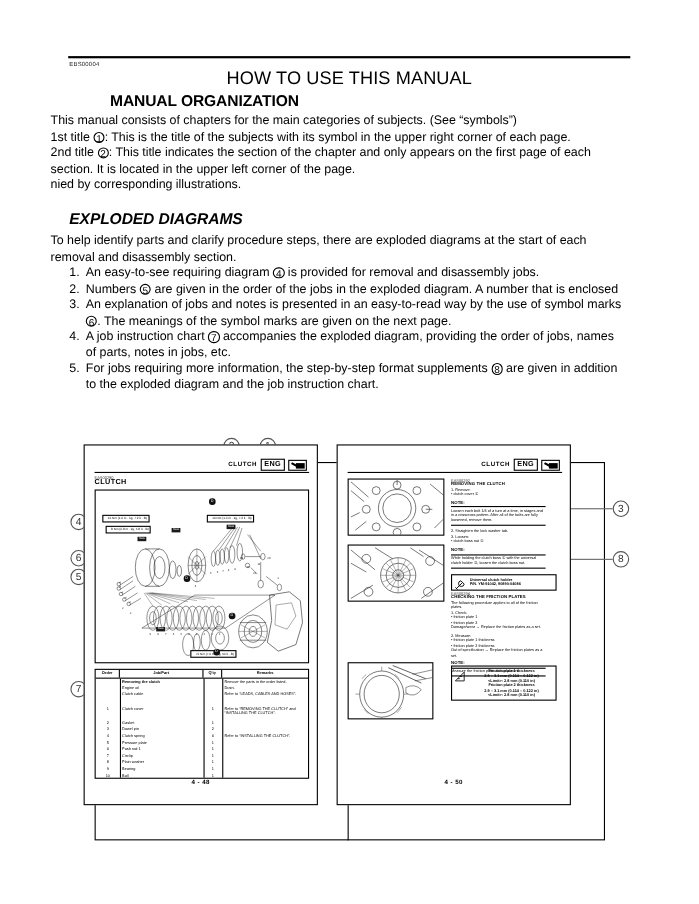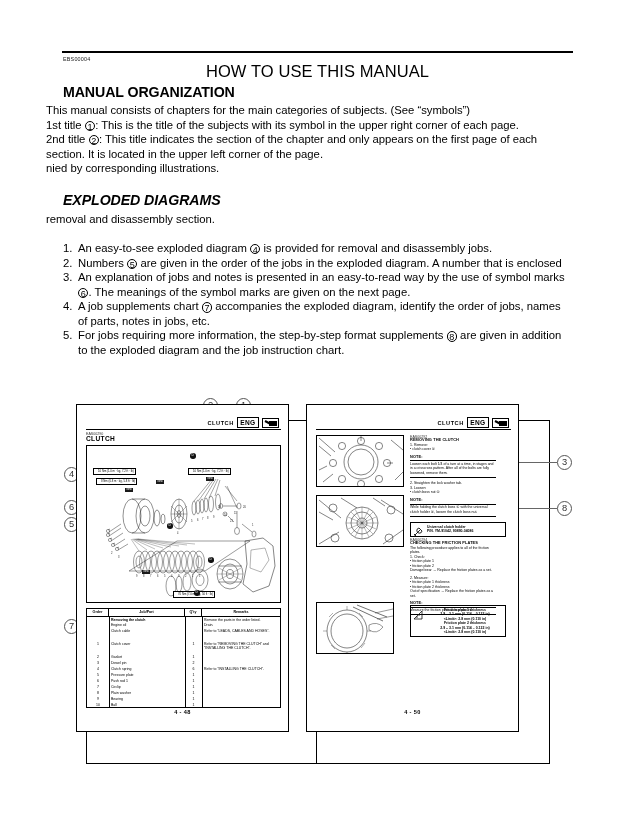--- a/index.html
+++ b/index.html
@@ -281,57 +281,58 @@
 </style>
 </head>
 <body>
 
 <div class="page">
 
   <div class="top-rule"></div>
   <div class="doc-code">EBS00004</div>
   <div class="main-title">HOW TO USE THIS MANUAL</div>
 
-  <div class="sec-head" style="top:84px;">MANUAL ORGANIZATION</div>
+  <div class="sec-head" style="top:84px;margin-left:37px;">MANUAL ORGANIZATION</div>
 
   <div class="para" style="top:103px;">
     <span class="ln">This manual consists of chapters for the main categories of subjects. (See “symbols”)</span>
     <span class="ln"><span>1st title </span><span class="circnum">1</span><span>: This is the title of the subjects with its symbol in the upper right corner of each page.</span></span>
     <span class="ln"><span>2nd title </span><span class="circnum">2</span><span>: This title indicates the section of the chapter and only appears on the first page of each</span></span>
     <span class="ln">section. It is located in the upper left corner of the page.</span>
     <span class="ln">nied by corresponding illustrations.</span>
   </div>
 
   <div class="sec-head" style="top:192px;font-style:italic;">EXPLODED DIAGRAMS</div>
 
   <div class="para" style="top:212px;">
+    <span class="ln">To help identify parts and clarify procedure steps, there are exploded diagrams at the start of each</span>
     <span class="ln">removal and disassembly section.</span>
   </div>
 
   <div class="numlist" style="top:241px;">
 
     <div class="li">
       <span class="num">1.</span>
-      <span class="ln"><span>An easy-to-see exploded diagram </span><span class="circnum">4</span><span> is provided for removal and disassembly jobs.</span></span>
+      <span class="ln"><span>An easy-to-see requiring diagram </span><span class="circnum">4</span><span> is provided for removal and disassembly jobs.</span></span>
     </div>
 
     <div class="li">
       <span class="num">2.</span>
       <span class="ln"><span>Numbers </span><span class="circnum">5</span><span> are given in the order of the jobs in the exploded diagram. A number that is enclosed</span></span>
     </div>
 
     <div class="li">
       <span class="num">3.</span>
       <span class="ln">An explanation of jobs and notes is presented in an easy-to-read way by the use of symbol marks</span>
       <span class="ln"><span class="circnum">6</span><span>. The meanings of the symbol marks are given on the next page.</span></span>
     </div>
 
     <div class="li">
       <span class="num">4.</span>
-      <span class="ln"><span>A job supplements chart </span><span class="circnum">7</span><span> accompanies the exploded diagram, identify the order of jobs, names</span></span>
+      <span class="ln"><span>A job instruction chart </span><span class="circnum">7</span><span> accompanies the exploded diagram, providing the order of jobs, names</span></span>
       <span class="ln">of parts, notes in jobs, etc.</span>
     </div>
 
     <div class="li">
       <span class="num">5.</span>
       <span class="ln"><span>For jobs requiring more information, the step-by-step format supplements </span><span class="circnum">8</span><span> are given in addition</span></span>
       <span class="ln">to the exploded diagram and the job instruction chart.</span>
     </div>
   </div>
 

